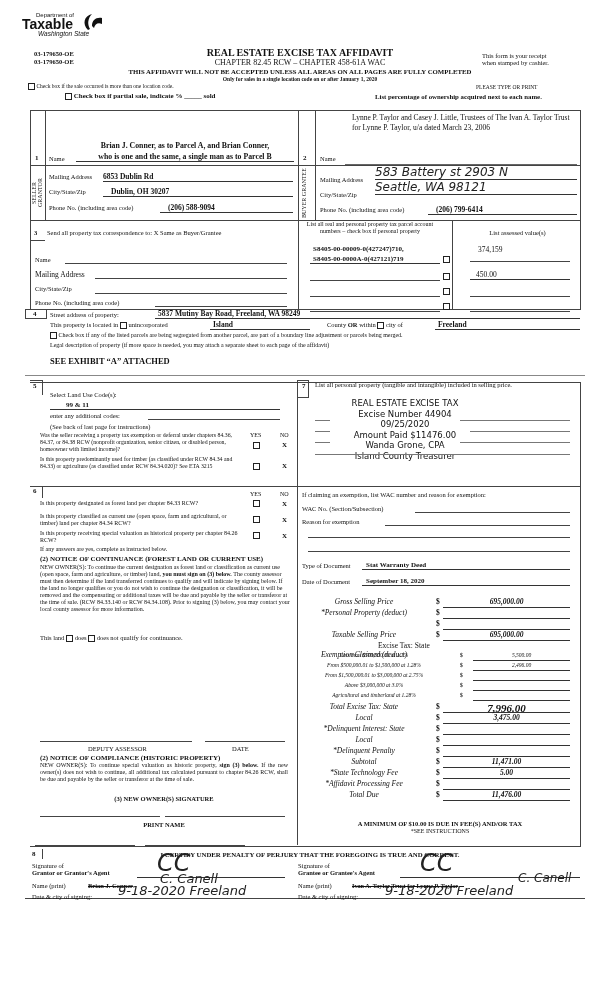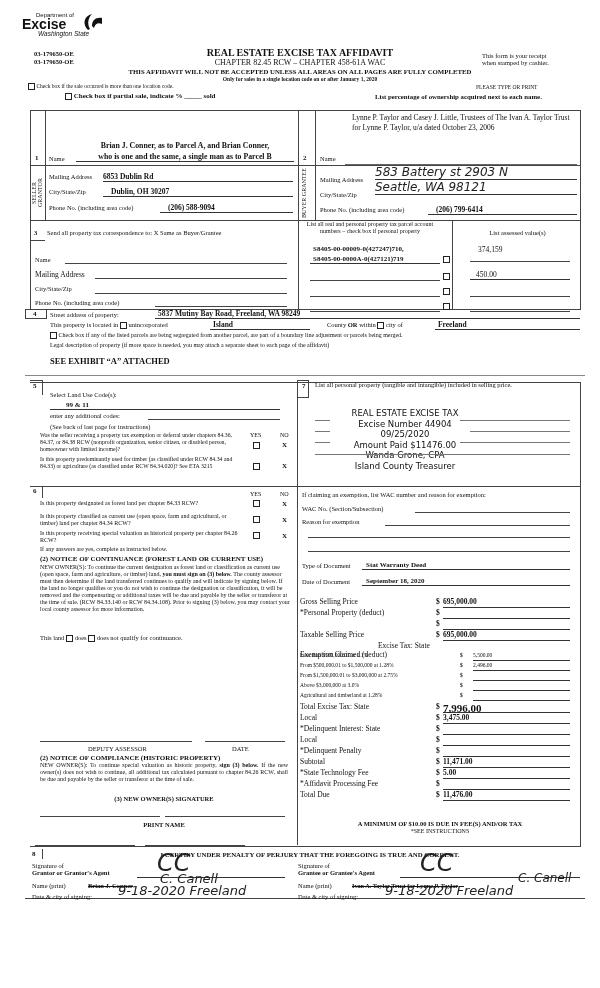--- a/index.html
+++ b/index.html
@@ -6,29 +6,29 @@
   body { width: 600px; height: 988px; background: #fff; font-family: "Liberation Serif", serif; color: #111; position: relative; overflow: hidden; font-size: 7px; }
   .abs { position: absolute; }
   .b { font-weight: bold; }
   .line { border-bottom: 1px solid #333; }
   .box { display: inline-block; width: 7px; height: 7px; border: 1px solid #222; vertical-align: middle; background: #fff; }
   .hand { font-family: "DejaVu Sans", sans-serif; font-style: italic; color: #222; }
   .stamp { font-family: "DejaVu Sans", sans-serif; font-size: 8.5px; text-align: center; line-height: 10.5px; }
   .vline { position: absolute; border-left: 1px solid #444; }
   .hline { position: absolute; border-top: 1px solid #444; }
   .sec-num { position: absolute; font-weight: bold; font-size: 7px; }
-  .right { text-align: left; }
+  .right { text-align: center; font-style: italic; }
   .center { text-align: center; }
 </style>
 </head>
 <body>
 
 <div class="abs" style="left:22px;top:12px;width:80px;">
   <div style="font-family:'Liberation Sans',sans-serif;font-size:6px;margin-left:14px;">Department of</div>
-  <div style="font-family:'Liberation Sans',sans-serif;font-size:14px;font-weight:bold;line-height:12px;">Excise</div>
+  <div style="font-family:'Liberation Sans',sans-serif;font-size:14px;font-weight:bold;line-height:12px;">Taxable</div>
   <div style="font-family:'Liberation Sans',sans-serif;font-size:6.5px;font-style:italic;margin-left:16px;">Washington State</div>
   <svg class="abs" style="left:60px;top:0px;" width="22" height="20">
     <path d="M6 18 C0 12 2 4 10 2 C6 6 5 12 8 17 Z" fill="#111"></path>
     <path d="M10 14 C10 8 14 5 20 6 L20 12 C16 10 13 12 12 16 Z" fill="#111"></path>
   </svg>
 </div>
 
 <div class="abs b" style="left:34px;top:50px;font-size:6.5px;">03-179650-OE</div>
 <div class="abs b" style="left:34px;top:58px;font-size:6.5px;">03-179650-OE</div>
 <div class="abs b center" style="left:150px;top:47px;width:300px;font-size:10px;">REAL ESTATE EXCISE TAX AFFIDAVIT</div>
@@ -55,21 +55,21 @@
 <div class="hline" style="left:30px;top:165px;width:551px;"></div>
 <div class="hline" style="left:30px;top:220px;width:551px;"></div>
 
 <div class="sec-num" style="left:35px;top:154px;">1</div>
 <div class="abs" style="left:49px;top:155px;font-size:6.5px;">Name</div>
 <div class="abs b" style="left:80px;top:141px;width:210px;font-size:7.8px;text-align:center;">Brian J. Conner, as to Parcel A, and Brian Conner,</div>
 <div class="abs b line" style="left:76px;top:152px;width:218px;font-size:7.8px;text-align:center;">who is one and the same, a single man as to Parcel B</div>
 
 <div class="sec-num" style="left:303px;top:154px;">2</div>
 <div class="abs" style="left:320px;top:155px;font-size:6.5px;">Name</div>
-<div class="abs" style="left:352px;top:113px;width:225px;font-size:7.5px;line-height:9.5px;">Lynne P. Taylor and Casey J. Little, Trustees of The Ivan A. Taylor Trust for Lynne P. Taylor, u/a dated October 23, 2006</div>
+<div class="abs" style="left:352px;top:113px;width:225px;font-size:7.5px;line-height:9.5px;">Lynne P. Taylor and Casey J. Little, Trustees of The Ivan A. Taylor Trust for Lynne P. Taylor, u/a dated March 23, 2006</div>
 <div class="hline" style="left:345px;top:164px;width:232px;border-color:#666;"></div>
 
 <div class="abs" style="left:31px;top:168px;width:13px;height:50px;font-size:6px;writing-mode:vertical-rl;transform:rotate(180deg);text-align:center;">SELLER GRANTOR</div>
 <div class="abs" style="left:49px;top:173px;font-size:6.5px;">Mailing Address</div>
 <div class="abs b line" style="left:103px;top:172px;width:190px;font-size:7.5px;">6853 Dublin Rd</div>
 <div class="abs" style="left:49px;top:188px;font-size:6.5px;">City/State/Zip</div>
 <div class="abs b line" style="left:103px;top:187px;width:190px;font-size:7.5px;padding-left:8px;">Dublin, OH 30207</div>
 <div class="abs" style="left:49px;top:204px;font-size:6.5px;">Phone No. (including area code)</div>
 <div class="abs b line" style="left:160px;top:203px;width:133px;font-size:7.5px;padding-left:8px;">(206) 588-9094</div>
 
@@ -201,21 +201,21 @@
 <div class="abs b center" style="left:40px;top:795px;width:248px;font-size:6.5px;">(3)  NEW OWNER(S) SIGNATURE</div>
 <div class="hline" style="left:40px;top:816px;width:120px;"></div>
 <div class="hline" style="left:165px;top:816px;width:120px;"></div>
 <div class="abs b center" style="left:40px;top:821px;width:248px;font-size:6.5px;">PRINT NAME</div>
 <div class="hline" style="left:35px;top:845px;width:100px;"></div>
 <div class="hline" style="left:145px;top:845px;width:100px;"></div>
 
 <div class="abs" style="left:297px;top:380px;width:12px;height:18px;border:1px solid #444;border-left:none;"></div>
 <div class="sec-num" style="left:302px;top:382px;">7</div>
 <div class="abs" style="left:315px;top:381px;width:255px;font-size:6.5px;line-height:8px;">List all personal property (tangible and intangible) included in selling price.</div>
-<div class="abs stamp" style="left:330px;top:408px;width:150px;">
+<div class="abs stamp" style="left:330px;top:398px;width:150px;">
   <div>REAL ESTATE EXCISE TAX</div>
   <div>Excise Number 44904</div>
   <div>09/25/2020</div>
   <div>Amount Paid $11476.00</div>
   <div>Wanda Grone, CPA</div>
   <div>Island County Treasurer</div>
 </div>
 <div class="hline" style="left:315px;top:420px;width:15px;border-color:#777;"></div>
 <div class="hline" style="left:460px;top:420px;width:110px;border-color:#777;"></div>
 <div class="hline" style="left:315px;top:431px;width:15px;border-color:#777;"></div>

